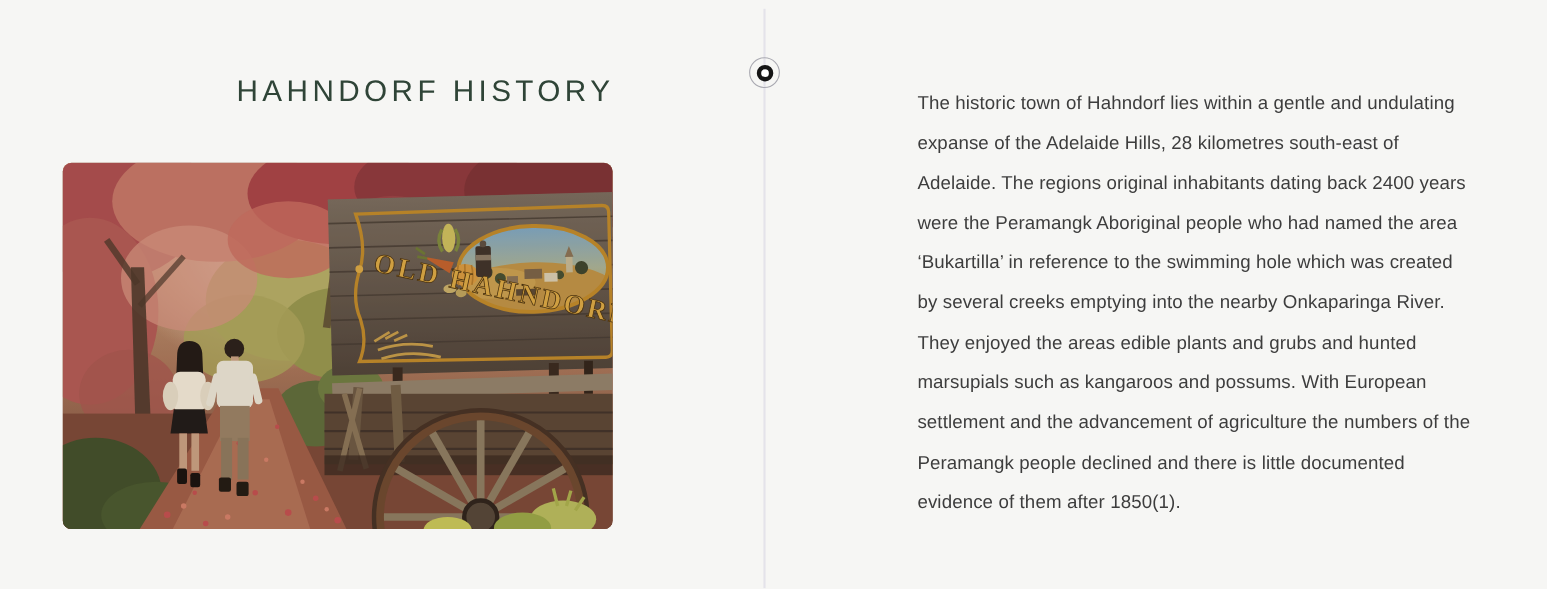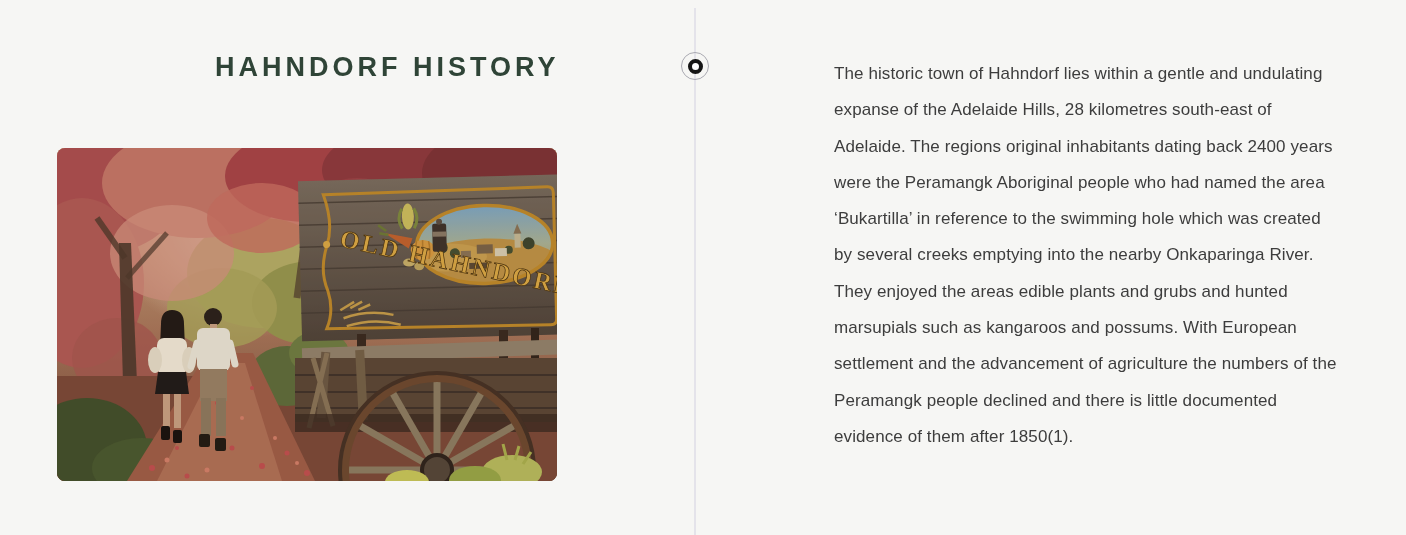--- a/index.html
+++ b/index.html
@@ -12,24 +12,24 @@
     position: relative;
     width: 1406px;
     height: 535px;
     background: #f6f6f4;
     overflow: hidden;
   }
   
   .section-title {
     position: absolute;
     left: 215px;
-    top: 52px;
+    top: 68px;
     margin: 0;
     font-size: 27px;
-    font-weight: 700;
+    font-weight: 400;
     letter-spacing: 4px;
     color: #2f4437;
     white-space: nowrap;
   }
   .photo-frame {
     position: absolute;
     left: 57px;
     top: 148px;
     width: 500px;
     height: 333px;
@@ -69,21 +69,21 @@
     box-sizing: border-box;
     border: 4.5px solid #151515;
     background: #ffffff;
     border-radius: 50%;
   }
 
   
   .history-paragraph {
     position: absolute;
     left: 834px;
-    top: 56px;
+    top: 76px;
     width: 504px;
     margin: 0;
     font-size: 17px;
     line-height: 36.3px;
     color: #3d3d3d;
     letter-spacing: 0.1px;
   }
 </style>
 </head>
 <body>

